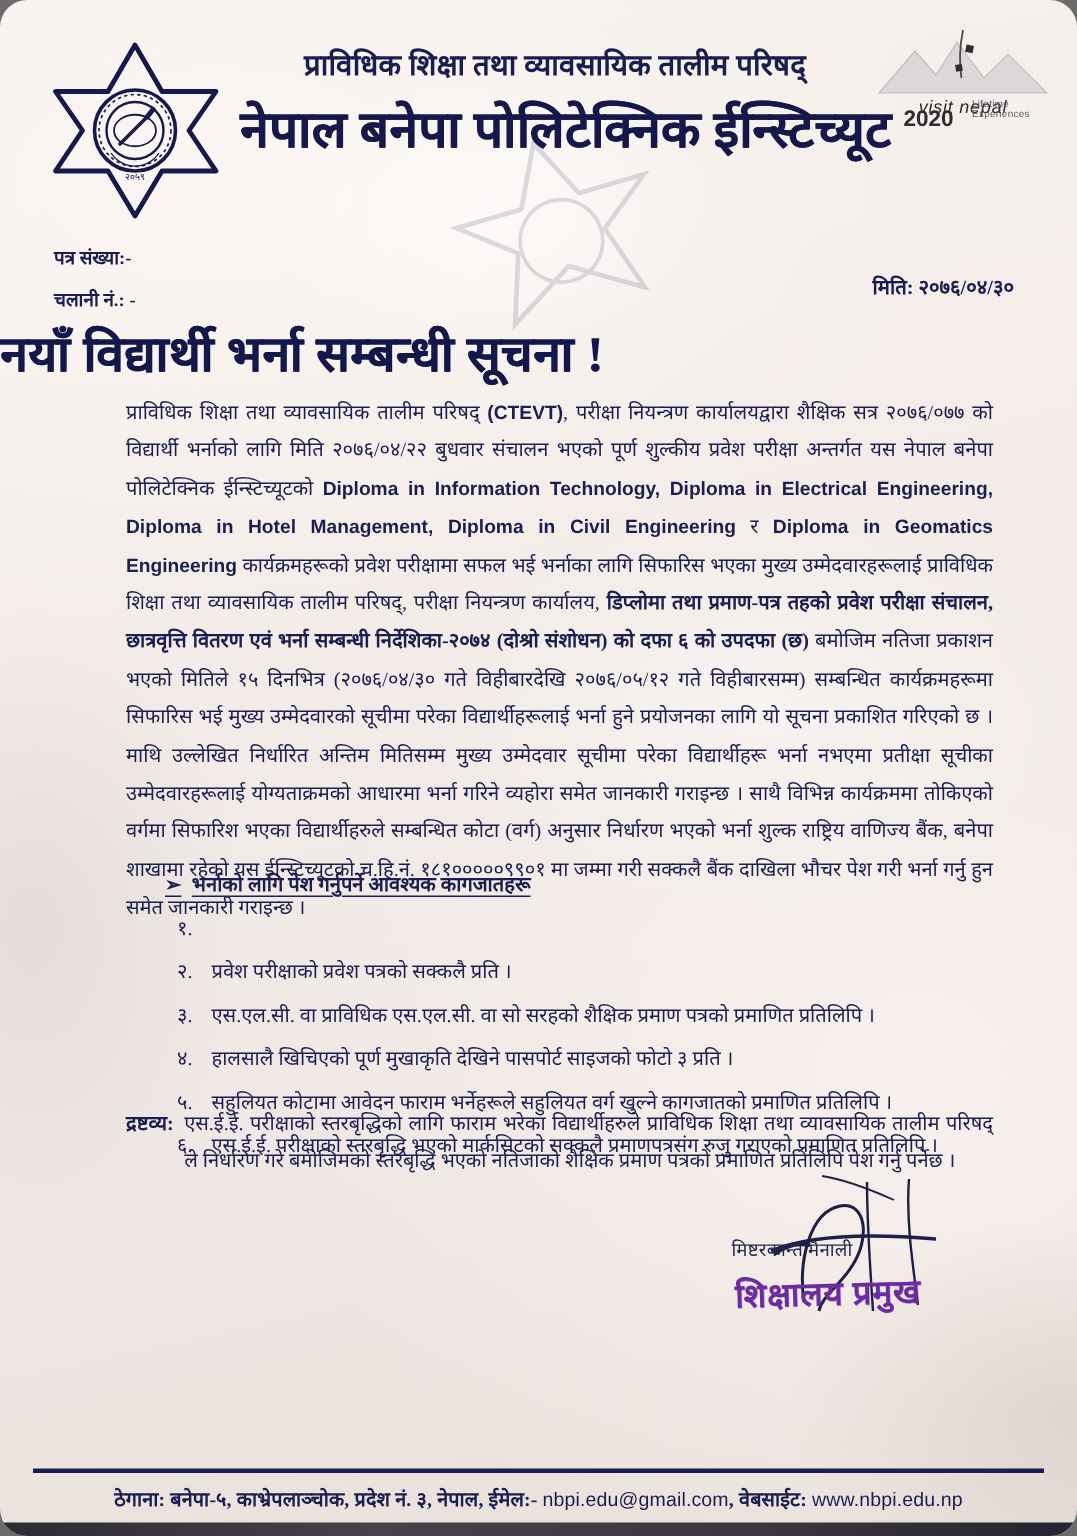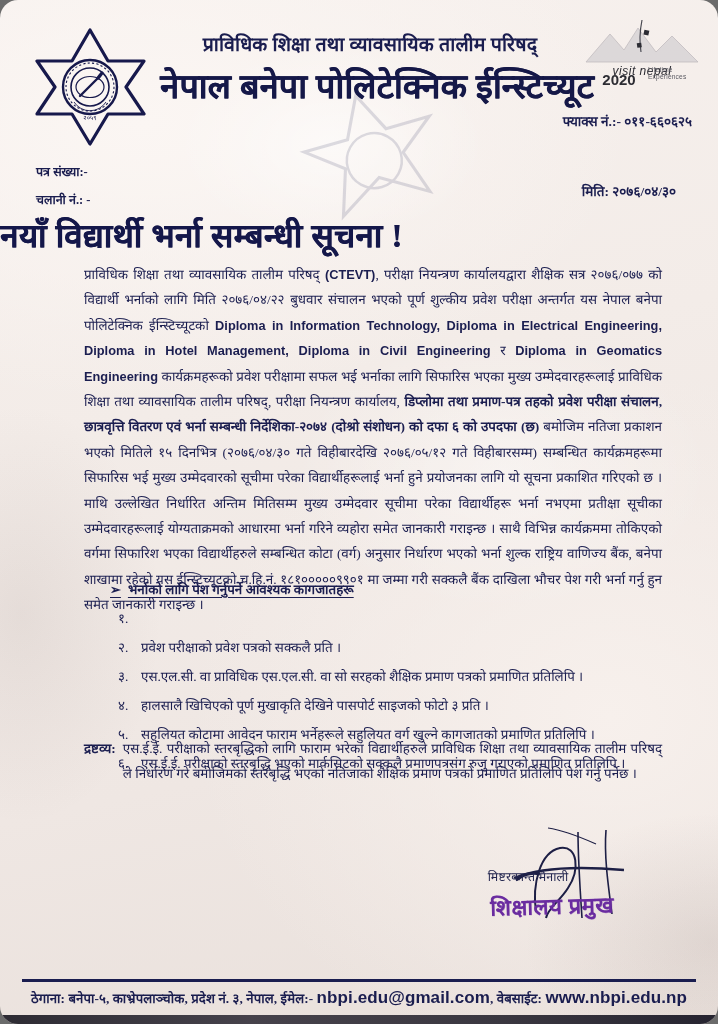--- a/index.html
+++ b/index.html
@@ -247,21 +247,21 @@
     white-space: nowrap;
   }
   #note-text {
     text-align: justify;
   }
 
   
   #signature-area {
     position: absolute;
     right: 52px;
-    top: 828px;
+    top: 784px;
     width: 238px;
     height: 130px;
   }
   #sig-scribble {
     position: absolute;
     left: 0;
     top: -2px;
     width: 238px;
     height: 96px;
   }
@@ -308,22 +308,22 @@
     text-align: center;
     font-family: "Liberation Serif", "DejaVu Serif", serif;
     font-size: 13.2px;
     font-weight: 700;
     color: #1a1d4f;
     white-space: nowrap;
     letter-spacing: 0.1px;
   }
   #footer-text .lat {
     font-family: "Liberation Sans", sans-serif;
-    font-size: 17px;
-    font-weight: 700;
+    font-size: 13px;
+    font-weight: 400;
   }
   #footer-band {
     position: absolute;
     left: 0;
     right: 0;
     bottom: 0;
     height: 9px;
     background: linear-gradient(90deg, #2d2b33 0%, #46424b 35%, #3a3740 70%, #262430 100%);
   }
   
@@ -383,21 +383,20 @@
         <path d="M62 2 C 60 12, 59 22, 61 34" stroke="#4a4a52" stroke-width="1.2" fill="none"></path>
         <rect x="64" y="12" width="5" height="5" fill="#2c2c33" transform="rotate(12 66 14)"></rect>
         <rect x="57" y="25" width="4.5" height="4.5" fill="#2c2c33" transform="rotate(-8 59 27)"></rect>
       </svg>
       <div class="vn-wordmark">visit nepal</div>
       <div class="vn-year">2020</div>
       <div class="vn-tag">Lifetime Experiences</div>
     </div>
 
     <div id="contact-block">
-      <div>फ्याक्स नं.:- ०११-६६०६२५</div>
     </div>
   </div>
 
   <div id="ref-left">
     <div>पत्र संख्या:-</div>
     <div>चलानी नं.: -</div>
   </div>
   <div id="ref-date">
     <span>मिति:</span>
     <span>२०७६/०४/३०</span>

